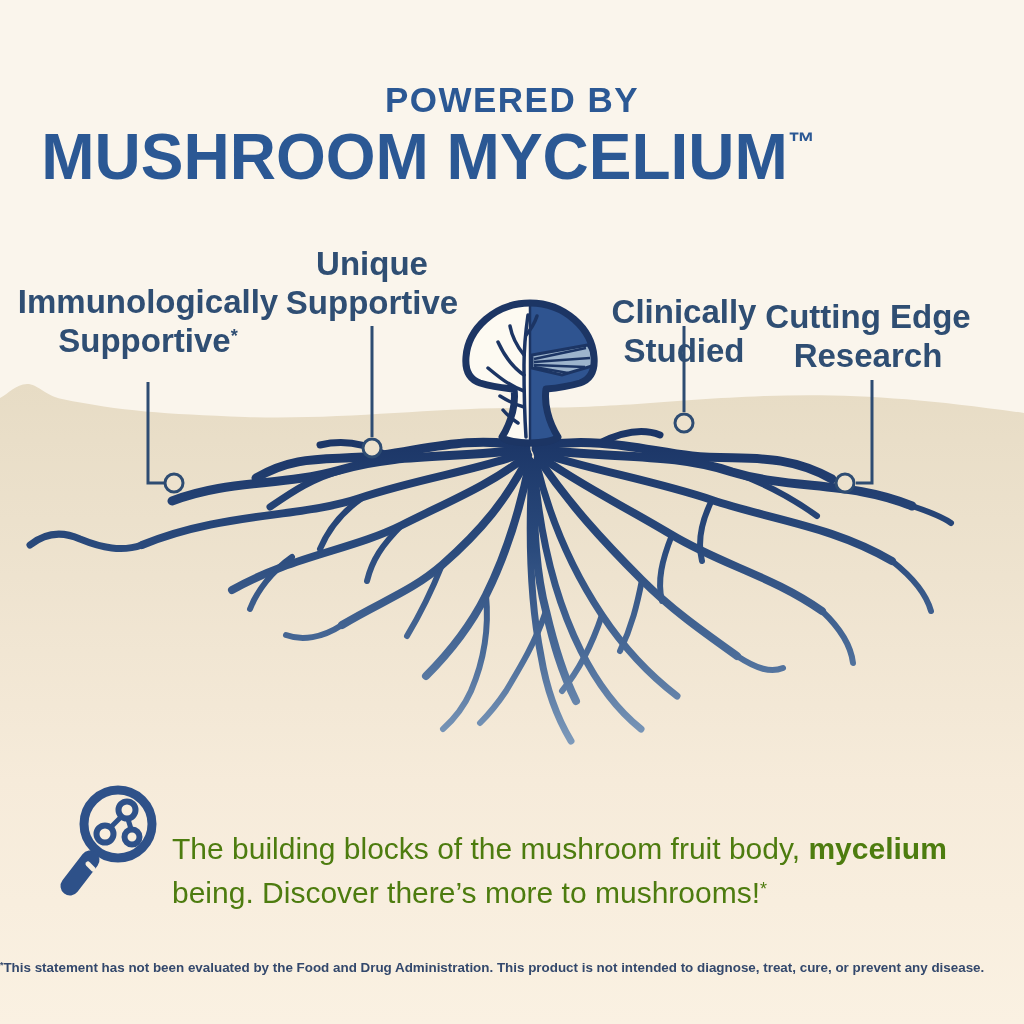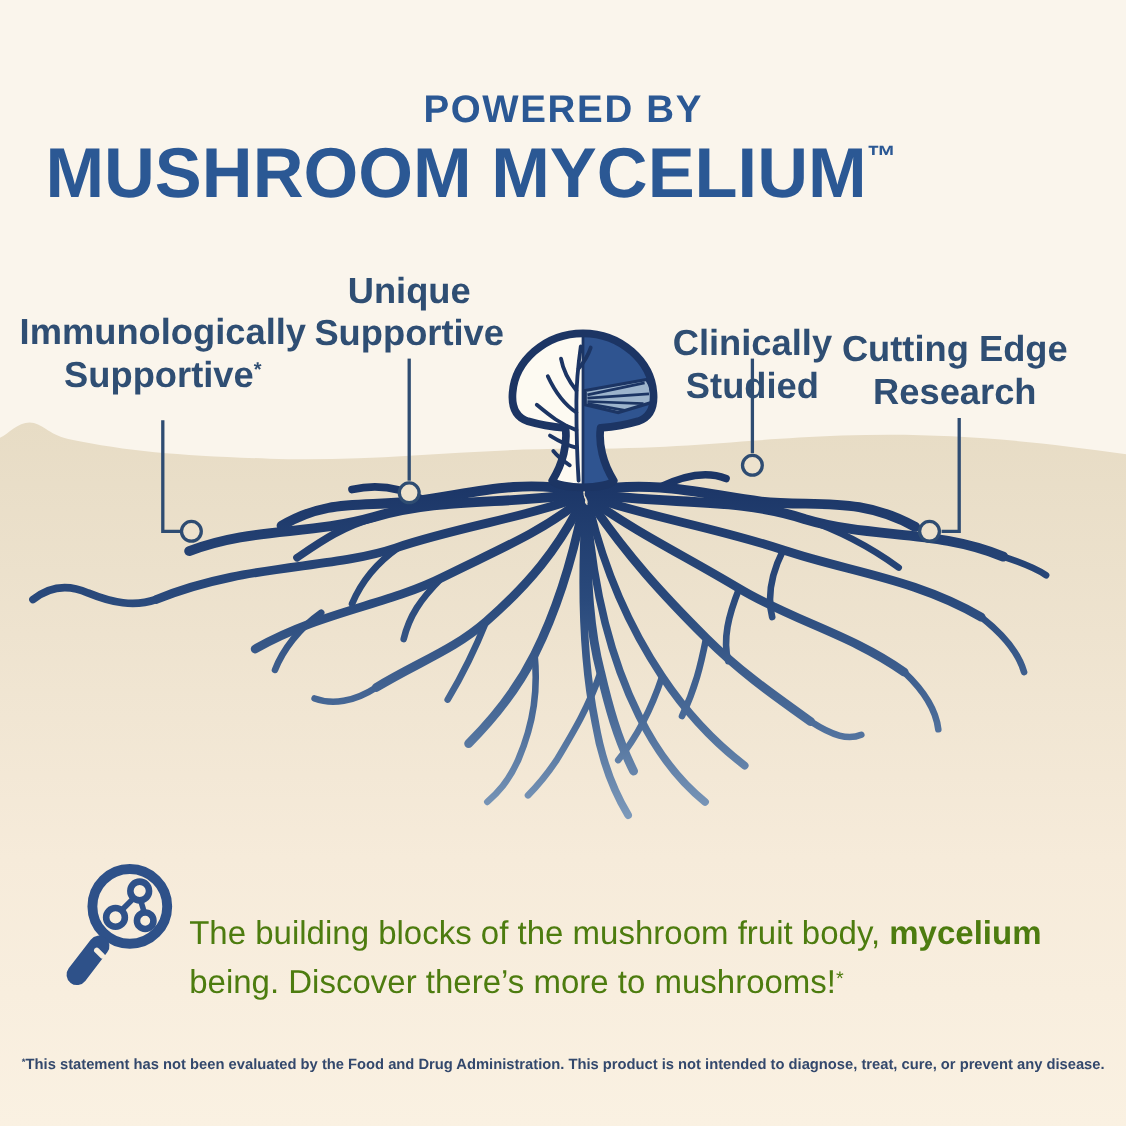--- a/index.html
+++ b/index.html
@@ -27,21 +27,21 @@
   .callout sup{font-size:0.55em;vertical-align:10px;}
   
   .bodycopy{
     position:absolute;left:172px;top:801px;color:#4d7c0f;
     font-size:30px;line-height:40px;font-weight:normal;white-space:nowrap;margin-top:28px;
   }
   .bodycopy b{font-weight:bold;}
   .bodycopy sup{font-size:0.6em;vertical-align:8px;}
   
   .footnote{
-    position:absolute;left:0;top:960px;width:1024px;text-align:center;
+    position:absolute;left:0;top:960px;width:872px;text-align:center;
     color:#33486c;font-size:13.4px;font-weight:bold;white-space:nowrap;
   }
   .footnote sup{font-size:0.65em;vertical-align:4px;}
 </style>
 </head>
 <body>
 
 <div class="canvas">
 
   <svg class="layer" viewBox="0 0 1024 1024" aria-hidden="true">

